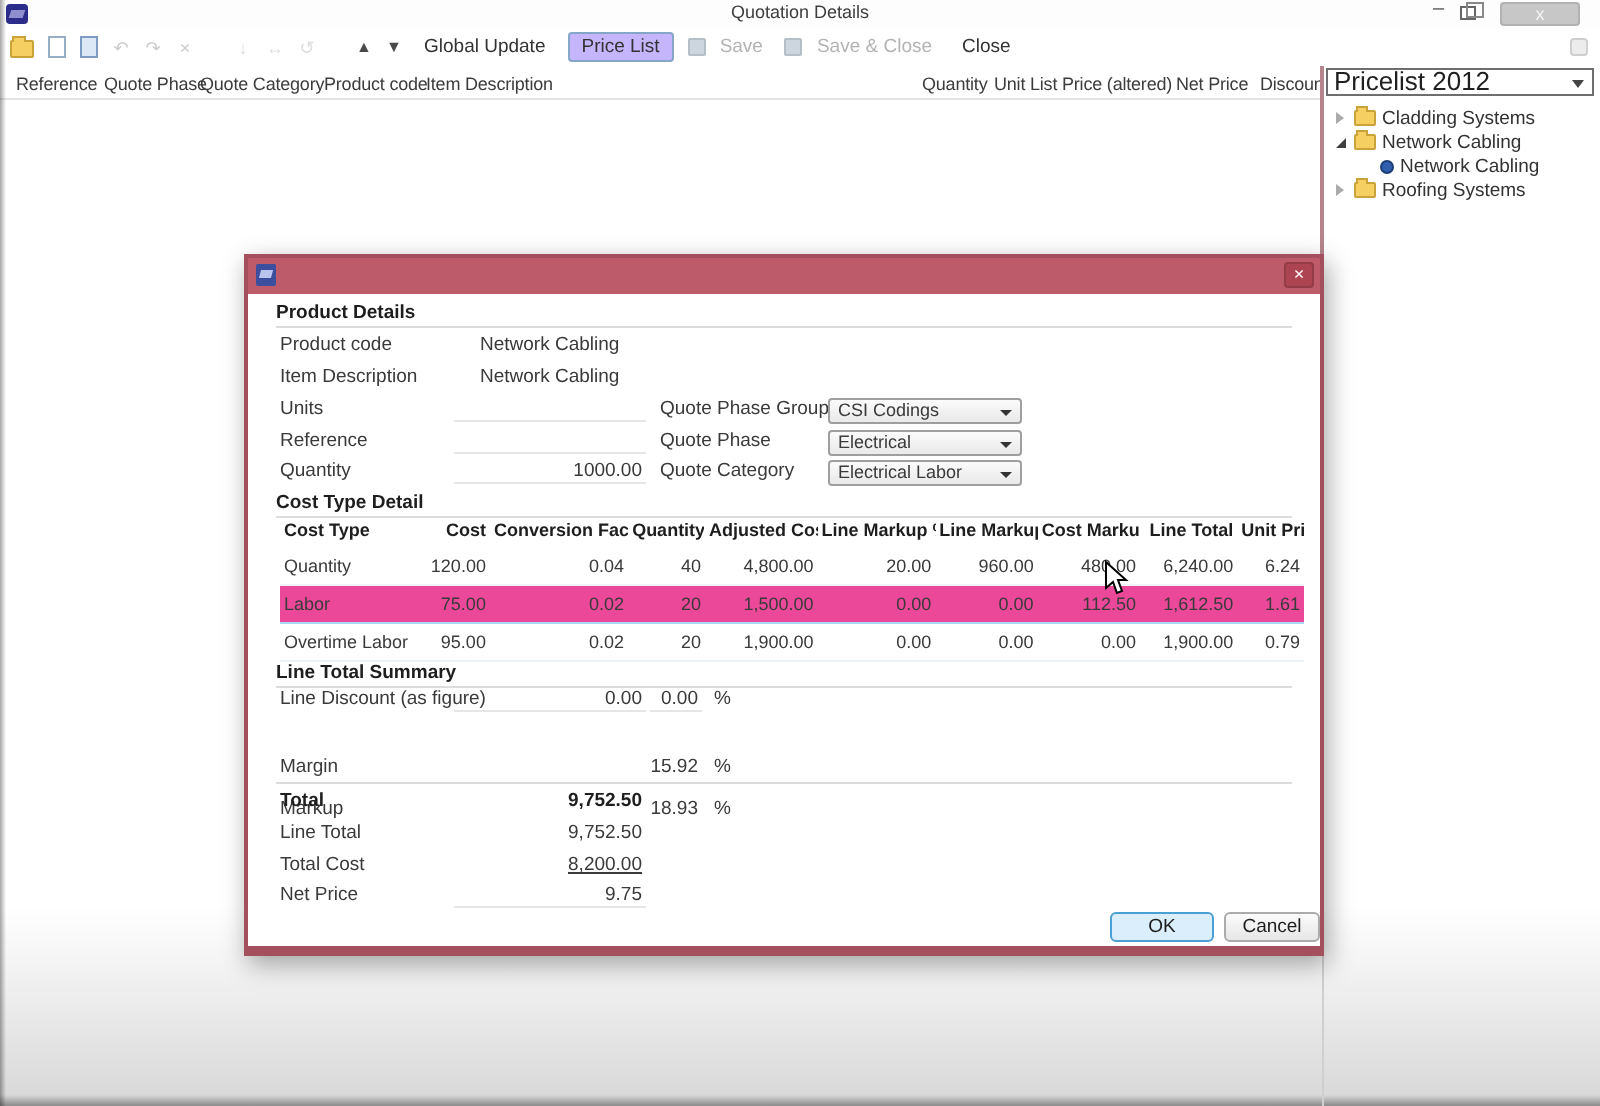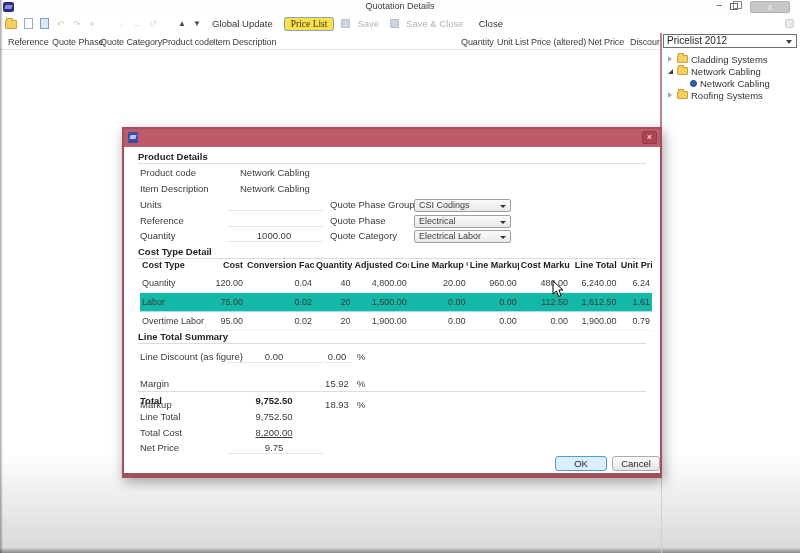--- a/index.html
+++ b/index.html
@@ -26,40 +26,40 @@
   .ic { display:inline-block; position:relative; flex:none; }
   .ic-folder { width:12px; height:9px; background:#f6cf62; border:1px solid #c9a23a; border-radius:1px; margin-top:2px; }
   .ic-folder::before { content:""; position:absolute; left:0; top:-3px; width:5px; height:2px; background:#f6cf62; border:1px solid #c9a23a; border-bottom:none; }
   .ic-doc { width:9px; height:11px; background:#fff; border:1px solid #97aec5; }
   .ic-doc2 { width:9px; height:11px; background:#dce8f6; border:1px solid #7e9cc1; }
   .ic-glyph { font-size:9px; color:#cccccc; width:9px; text-align:center; line-height:12px; }
   .ic-glyph.dim { color:#dddddd; }
   .ic-glyph.dark { color:#4a4a4a; font-size:8px; width:8px; }
   .tb-gap { width:6px; }
   .tb-btn { padding:1px 4px; white-space:nowrap; cursor:default; }
-  .tb-btn.toggled { border:1px solid #85a6c9; background:#fde047; border-radius:2px; padding:1px 6px;font-family:Liberation Serif, serif; }
+  .tb-btn.toggled { border:1px solid #85a6c9; background:#c4b5fd; border-radius:2px; padding:1px 6px; }
   .tb-btn.disabled { color:#b3b3b3; }
   .tb-group { display:flex; align-items:center; gap:3px; }
   .ic-disk { width:9px; height:9px; background:#cdd6de; border:1px solid #b5bfc8; border-radius:1px; }
 
   
   .gridheader { position:absolute; top:33px; left:0; width:661px; height:17px; overflow:hidden;
                 border-bottom:1px solid #e4e4e4; font-size:9px; color:#3c3c3c; letter-spacing:-0.1px; }
   .gridheader span { position:absolute; top:4px; white-space:nowrap; cursor:default; }
   .gc0{left:8px;} .gc1{left:52px;} .gc2{left:100px;} .gc3{left:162px;} .gc4{left:213px;}
   .gc5{left:461px;} .gc6{left:497px;} .gc7{left:588px;} .gc8{left:630px;}
 
   
   .divider { position:absolute; left:660px; top:33px; width:2px; height:445px; background:#b5848c; z-index:5; }
   .divider-low { position:absolute; left:661px; top:478px; width:1px; height:75px; background:#cfcfcf; }
 
   
   .panel-pin { position:absolute; right:6px; top:19px; width:9px; height:9px; background:#ececec; border:1px solid #cfcfcf; border-radius:2px; }
   .pl-select { position:absolute; left:663px; top:34px; width:134px; height:14px; background:#fff; border:1px solid #6e6e6e;
-               font-size:10px; color:#1f1f1f; line-height:12px; padding-left:3px; cursor:default; }
+               font-size:13px; color:#1f1f1f; line-height:12px; padding-left:3px; cursor:default; }
   .pl-select .arr { position:absolute; right:4px; top:5px; width:0; height:0;
                     border-left:3px solid transparent; border-right:3px solid transparent; border-top:4px solid #444; }
   .tree { position:absolute; left:666px; top:53px; width:132px; font-size:9.5px; color:#333; }
   .tree-item { height:12px; display:flex; align-items:center; gap:3px; cursor:default; }
   .tree-item.child { padding-left:24px; }
   .exp { width:8px; flex:none; display:flex; justify-content:center; }
   .exp-c { width:0; height:0; border-left:4px solid #ababab; border-top:3px solid transparent; border-bottom:3px solid transparent; }
   .exp-e { width:0; height:0; border-bottom:5px solid #3f3f3f; border-left:5px solid transparent; }
   .mini-folder { width:11px; height:8px; background:#f6cf62; border:1px solid #c9a23a; border-radius:1px; position:relative; flex:none; margin-top:-1px; }
   .mini-folder::before { content:""; position:absolute; left:0; top:-3px; width:4px; height:2px; background:#f6cf62; border:1px solid #c9a23a; border-bottom:none; }
@@ -77,38 +77,38 @@
                border-radius:2px; color:#fff; font-size:9px; line-height:11px; text-align:center; cursor:default; }
   .dlg-body { position:relative; height:326px; font-size:9.5px; color:#3a3a3a; }
 
   .sec-head { position:absolute; left:14px; font-weight:bold; color:#1e1e1e; font-size:9.5px; }
   .sec-rule { position:absolute; left:14px; width:508px; height:1px; background:#dcdcdc; }
 
   .row { position:absolute; left:0; width:536px; height:13px; }
   .lbl { position:absolute; left:16px; color:#3a3a3a; white-space:nowrap; }
   .lbl-r { position:absolute; left:206px; color:#3a3a3a; white-space:nowrap; }
   .val { position:absolute; left:116px; white-space:nowrap; }
-  .field { position:absolute; left:103px; width:96px; height:12px; border-bottom:1px solid #e6e6e6; text-align:center; padding-right:2px; }
+  .field { position:absolute; left:103px; width:96px; height:12px; border-bottom:1px solid #e6e6e6; text-align:right; padding-right:2px; }
   .field.small { left:201px; width:26px; }
   .pct { position:absolute; left:233px; }
   .bold { font-weight:bold; color:#1e1e1e; }
 
   .combo { position:absolute; left:290px; width:97px; height:13px; border:1px solid #9f9f9f; border-radius:2px;
            background:linear-gradient(#fbfbfb,#e9e9e9); font-size:9px; line-height:11px; padding-left:4px; cursor:default; }
   .combo .arr { position:absolute; right:4px; top:5px; width:0; height:0;
                 border-left:3px solid transparent; border-right:3px solid transparent; border-top:3px solid #333; }
 
   .cost-table { position:absolute; left:16px; top:111px; width:512px; }
   table { border-collapse:collapse; table-layout:fixed; width:512px; }
   th { font-size:9px; font-weight:bold; color:#1e1e1e; text-align:right; padding:2px 2px 4px; white-space:nowrap; overflow:hidden; }
   th:first-child { text-align:left; padding-left:2px; }
   td { font-size:9px; color:#3a3a3a; text-align:right; padding:4px 2px; white-space:nowrap; overflow:hidden;
        border-bottom:1px solid #edf4f8; }
   td:first-child { text-align:left; padding-left:2px; }
-  tr.selected td { background:#14b8a6; border-top:1px solid #a8daf3; border-bottom:1px solid #a8daf3; }
+  tr.selected td { background:#ec4899; border-top:1px solid #a8daf3; border-bottom:1px solid #a8daf3; }
 
   .btn { position:absolute; height:15px; font-size:9.5px; text-align:center; line-height:13px; border-radius:3px; cursor:default; }
   .btn-ok { left:431px; top:309px; width:52px; background:#daeffb; border:1px solid #4ba0d3; color:#1e1e1e; }
   .btn-cancel { left:488px; top:309px; width:48px; background:linear-gradient(#fbfbfb,#e6e6e6); border:1px solid #ababab; color:#1e1e1e; }
 
   .cursor { position:absolute; left:552px; top:280px; z-index:50; }
 </style>
 </head>
 <body>
 
@@ -311,21 +311,21 @@
               <td>1,900.00</td>
               <td>0.79</td>
             </tr>
           </tbody>
         </table>
       </div>
 
       <div class="sec-head" style="top:184px;">Line Total Summary</div>
       <div class="sec-rule" style="top:196px;"></div>
 
-      <div class="row" style="top:204px;padding-left:8px;">
+      <div class="row" style="top:197px;padding-left:8px;">
         <span class="lbl">Line Discount (as figure)</span>
         <span class="field">0.00</span>
         <span class="field small">0.00</span>
         <span class="pct">%</span>
       </div>
       <div class="row" style="top:216px;margin-top:36px;">
         <span class="lbl">Markup</span>
         <span class="field small" style="border-bottom:none;">18.93</span>
         <span class="pct">%</span>
       </div>

